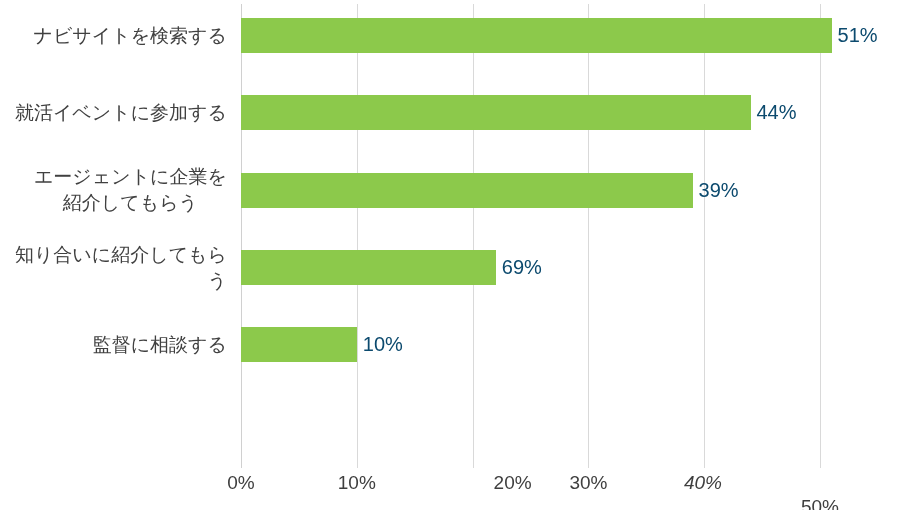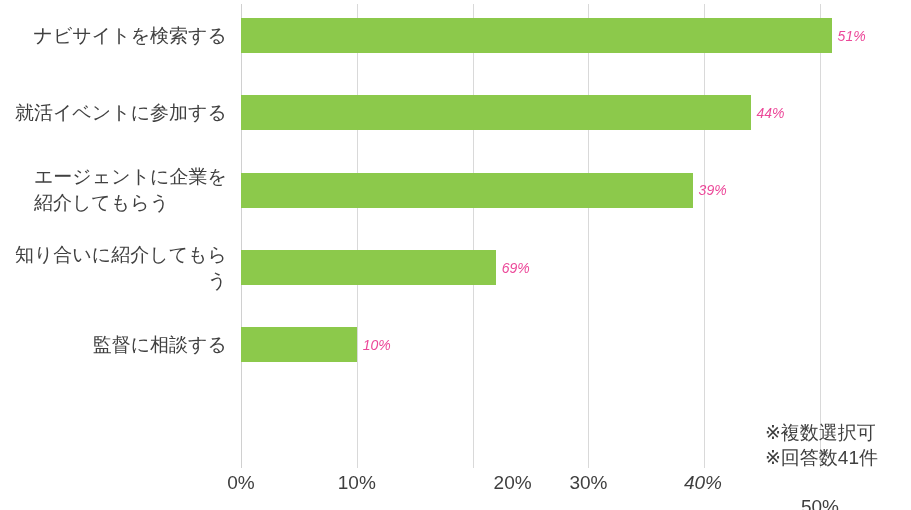--- a/index.html
+++ b/index.html
@@ -75,26 +75,25 @@
     align-items: center;
   }
 
   .bar {
     height: 35px;
     background: #8CC94B;
     flex: 0 0 auto;
   }
 
   .bar-value {
-    font-size: 14px;
-    color: #ec4899;
+    font-size: 20px;
+    color: #0c4a6e;
     margin-left: 6px;
     white-space: nowrap;
     letter-spacing: 0px;
-    font-style: italic;
   }
 
   
   .xaxis {
     position: absolute;
     left: 241px;
     top: 472px;
     width: 579px;
     height: 34px;
   }
@@ -149,21 +148,21 @@
       <span class="line">就活イベントに参加する</span>
     </div>
     <div class="bar-track">
       <div class="bar" style="width:509.5px;"></div>
       <span class="bar-value">44%</span>
     </div>
   </div>
 
   <div class="row" style="top:151.6px;">
     <div class="label-cell">
-      <span class="line" style="white-space:pre-line;text-align:left;">エージェントに企業を
+      <span class="line" style="white-space:pre-line;text-align:center;">エージェントに企業を
 紹介してもらう</span>
     </div>
     <div class="bar-track">
       <div class="bar" style="width:451.6px;"></div>
       <span class="bar-value">39%</span>
     </div>
   </div>
 
   <div class="row" style="top:228.9px;">
     <div class="label-cell">
@@ -179,24 +178,20 @@
     <div class="label-cell">
       <span class="line">監督に相談する</span>
     </div>
     <div class="bar-track">
       <div class="bar" style="width:115.8px;"></div>
       <span class="bar-value">10%</span>
     </div>
   </div>
 
 
-  <div class="annotation">
-    <span class="line">※複数選択可</span>
-    <span class="line">※回答数41件</span>
-  </div>
 
   <div class="xaxis">
     <span class="xtick" style="left:0px;">0%</span>
     <span class="xtick" style="left:115.8px;">10%</span>
     <span class="xtick" style="left:231.6px;margin-left:40px;">20%</span>
     <span class="xtick" style="left:347.4px;">30%</span>
     <span class="xtick" style="left:462px;font-style:italic;">40%</span>
     <span class="xtick" style="left:579px;margin-top:24px;">50%</span>
   </div>
 

